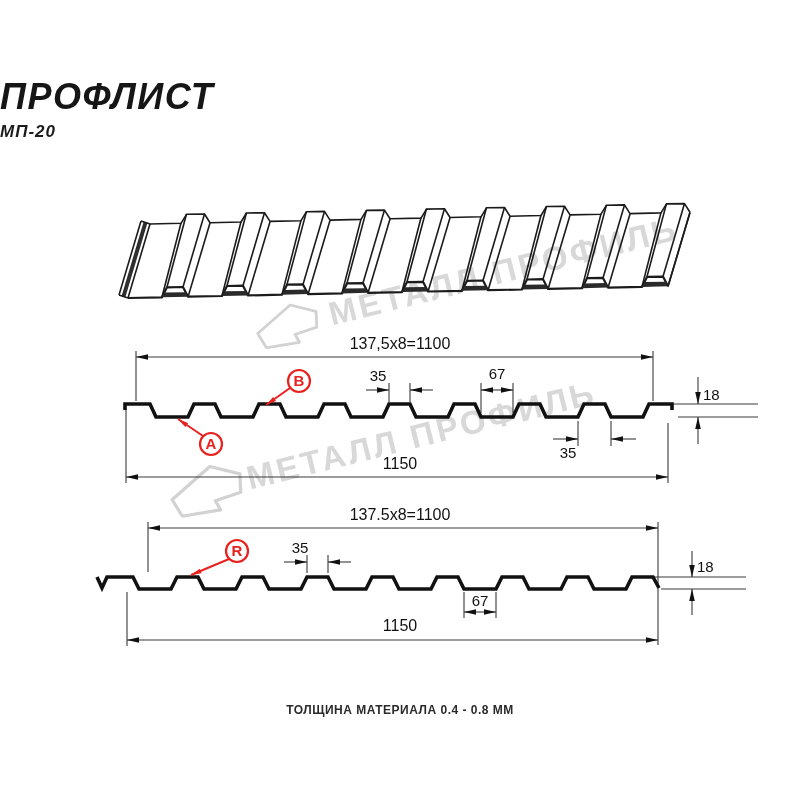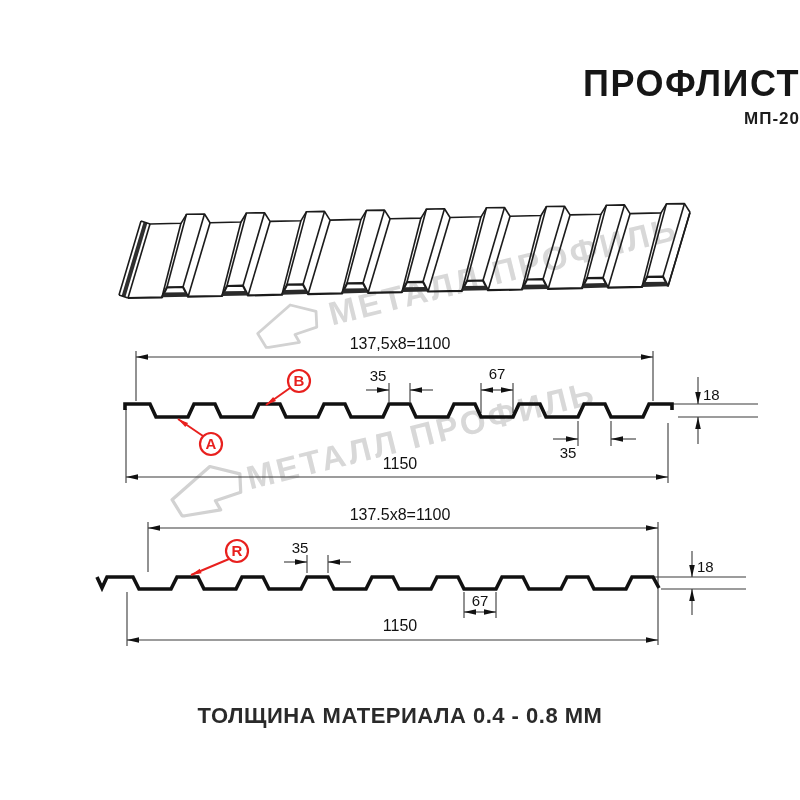--- a/index.html
+++ b/index.html
@@ -1,22 +1,22 @@
 <!DOCTYPE html>
 <html><head>
 <meta charset="utf-8">
 <style>
   html,body{margin:0;padding:0;background:#ffffff;}
   .page{position:relative;width:800px;height:800px;background:#fff;overflow:hidden;
         font-family:"Liberation Sans",sans-serif;}
-  .hdr{position:absolute;left:0;top:64px;width:800px;text-align:right;}
+  .hdr{position:absolute;left:0;top:77px;width:800px;text-align:left;font-style:italic;}
   .title{font-size:36px;font-weight:bold;letter-spacing:1.5px;color:#161616;line-height:1.1;}
   .subtitle{margin-top:5px;font-size:17px;font-weight:600;letter-spacing:1px;color:#1c1c1c;}
   .ftr{position:absolute;left:0;top:703px;width:800px;text-align:center;
-       font-size:22px;font-weight:600;letter-spacing:.5px;color:#2a2a2a;}
+       font-size:12px;font-weight:600;letter-spacing:.5px;color:#2a2a2a;}
   svg{position:absolute;left:0;top:0;}
   svg text{font-family:"Liberation Sans",sans-serif;}
   .dim{font-size:16px;fill:#111;}
   .dims{font-size:15px;fill:#111;}
   .thin{stroke:#3a3a3a;stroke-width:1.1;fill:none;}
   .thick{stroke:#111;stroke-width:3.6;fill:none;stroke-linejoin:miter;}
   .sheet{stroke:#1b1b1b;stroke-width:1.6;fill:none;stroke-linejoin:round;}
   .sheetb{stroke:#1b1b1b;stroke-width:2.2;fill:none;stroke-linejoin:round;}
   .red{stroke:#e8201e;fill:none;stroke-width:2;}
   .redc{stroke:#e8201e;fill:#fff;stroke-width:2.2;}

